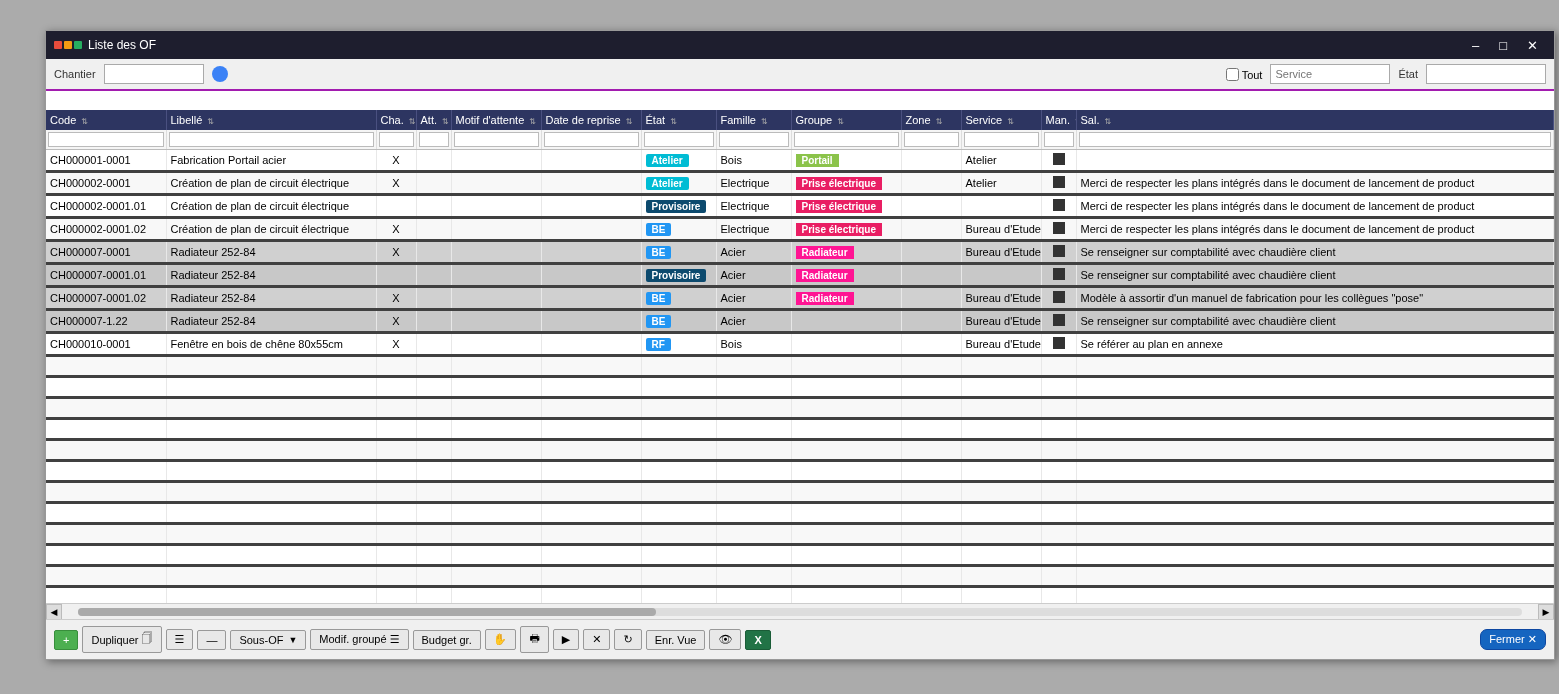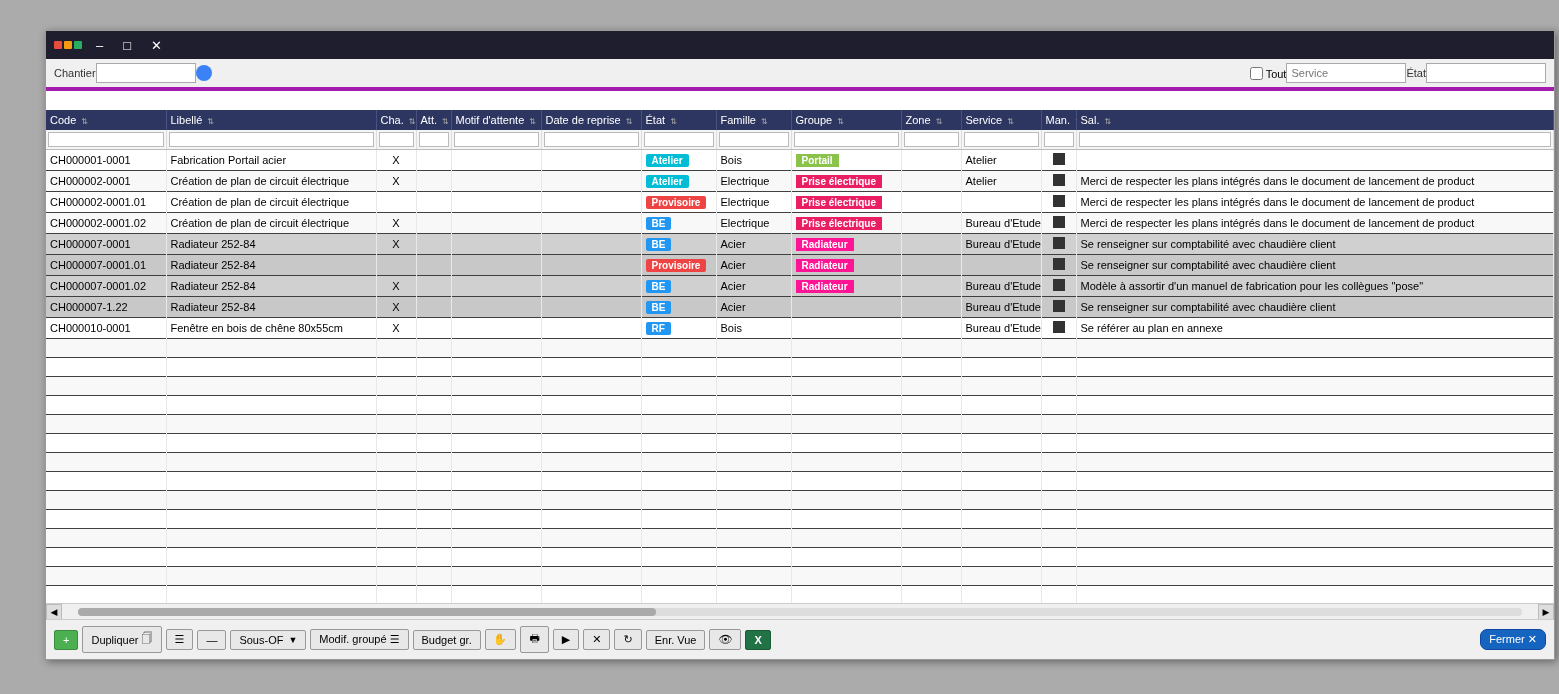--- a/index.html
+++ b/index.html
@@ -8,45 +8,45 @@
     .title-bar { background: #1e1e2e; height: 28px; display: flex; align-items: center; padding: 0 8px; color: white; gap: 6px; flex-shrink: 0; }
     .title-bar-icon { display: flex; gap: 2px; }
     .title-bar-icon span { width: 8px; height: 8px; border-radius: 1px; }
     .title-bar-icon .r { background: #e74c3c; }
     .title-bar-icon .y { background: #f39c12; }
     .title-bar-icon .g { background: #27ae60; }
     .title-bar-title { flex: 1; font-size: 12px; }
     .title-bar-controls { display: flex; gap: 4px; }
     .title-bar-controls button { background: transparent; border: none; color: white; font-size: 13px; cursor: pointer; padding: 2px 8px; }
 
-    .toolbar { background: #f0f0f0; padding: 4px 8px; display: flex; align-items: center; gap: 0; border-bottom: 4px solid #a21caf; flex-shrink: 0; height: 32px; }
+    .toolbar { background: #f0f0f0; padding: 4px 8px; display: flex; align-items: center; gap: 8px; border-bottom: 2px solid #a21caf; flex-shrink: 0; height: 32px; }
     .toolbar-label { font-size: 11px; color: #333; }
     .toolbar-input { border: 1px solid #aaa; padding: 2px 4px; font-size: 11px; height: 20px; width: 100px; background: white; }
     .blue-dot { width: 16px; height: 16px; background: #3b82f6; border-radius: 50%; }
     .toolbar-checkbox-label { display: flex; align-items: flex-end; gap: 3px; }
     .toolbar-checkbox-label input[type=checkbox] { margin: 0; }
 
     .table-container { flex: 1; overflow: auto; background: white; }
     table { border-collapse: collapse; width: 100%; min-width: 1400px; table-layout: fixed; margin-top: 19px; }
     
     thead tr.col-header { background: #2d3561; color: white; }
     thead tr.col-header th { padding: 4px 4px; text-align: left; border-right: 1px solid #4a5080; font-weight: normal; font-size: 11px; white-space: nowrap; overflow: hidden; cursor: pointer; user-select: none; position: relative; }
     thead tr.col-header th .sort-icon { font-size: 8px; color: #aaa; margin-left: 2px; }
     thead tr.filter-row-head { background: #f5f5f5; }
     thead tr.filter-row-head th { padding: 2px 2px; border-right: 1px solid #ddd; border-bottom: 1px solid #bbb; }
     thead tr.filter-row-head th input { width: 100%; border: 1px solid #bbb; padding: 1px 3px; font-size: 10px; }
 
-    tbody tr { border-bottom: 1px solid #404040; }
+    tbody tr { border-bottom: 3px solid #404040; }
     tbody tr:nth-child(even) { background: #f8f8f8; }
     tbody tr:nth-child(odd) { background: white; }
     tbody td { padding: 3px 4px; border-right: 1px solid #e8e8e8; font-size: 11px; overflow: hidden; white-space: nowrap; }
 
     .status-badge { display: inline-block; padding: 1px 6px; border-radius: 2px; color: white; font-size: 10px; font-weight: bold; }
     .status-atelier { background: #00bcd4; }
-    .status-provisoire { background: #ef4444; text-align: center; }
+    .status-provisoire { background: #0c4a6e; text-align: center; }
     .status-be { background: #2196f3; }
     .status-rf { background: #2196f3; }
 
     .group-badge { display: inline-block; padding: 1px 6px; color: white; font-size: 10px; font-weight: bold; }
     .group-portail { background: #8bc34a; }
     .group-prise { background: #e91e63; }
     .group-radiateur { background: #ff1493; }
     .dark-checkbox { width: 12px; height: 12px; background: #333; display: inline-block; }
 
     .scrollbar-area { height: 16px; background: #f0f0f0; border-top: 1px solid #ccc; display: flex; align-items: center; flex-shrink: 0; }
@@ -72,20 +72,21 @@
 <div class="window-outer"></div>
 
 <div class="window">
 
   <div class="title-bar">
     <div class="title-bar-icon">
       <span class="r"></span>
       <span class="y"></span>
       <span class="g"></span>
     </div>
+    <span class="title-bar-title">Liste des OF</span>
     <div class="title-bar-controls">
       <button>–</button>
       <button>□</button>
       <button class="close-btn">✕</button>
     </div>
   </div>
 
   <div class="toolbar">
     <label class="toolbar-label">Chantier</label>
     <input type="text" class="toolbar-input" value="" style="">

